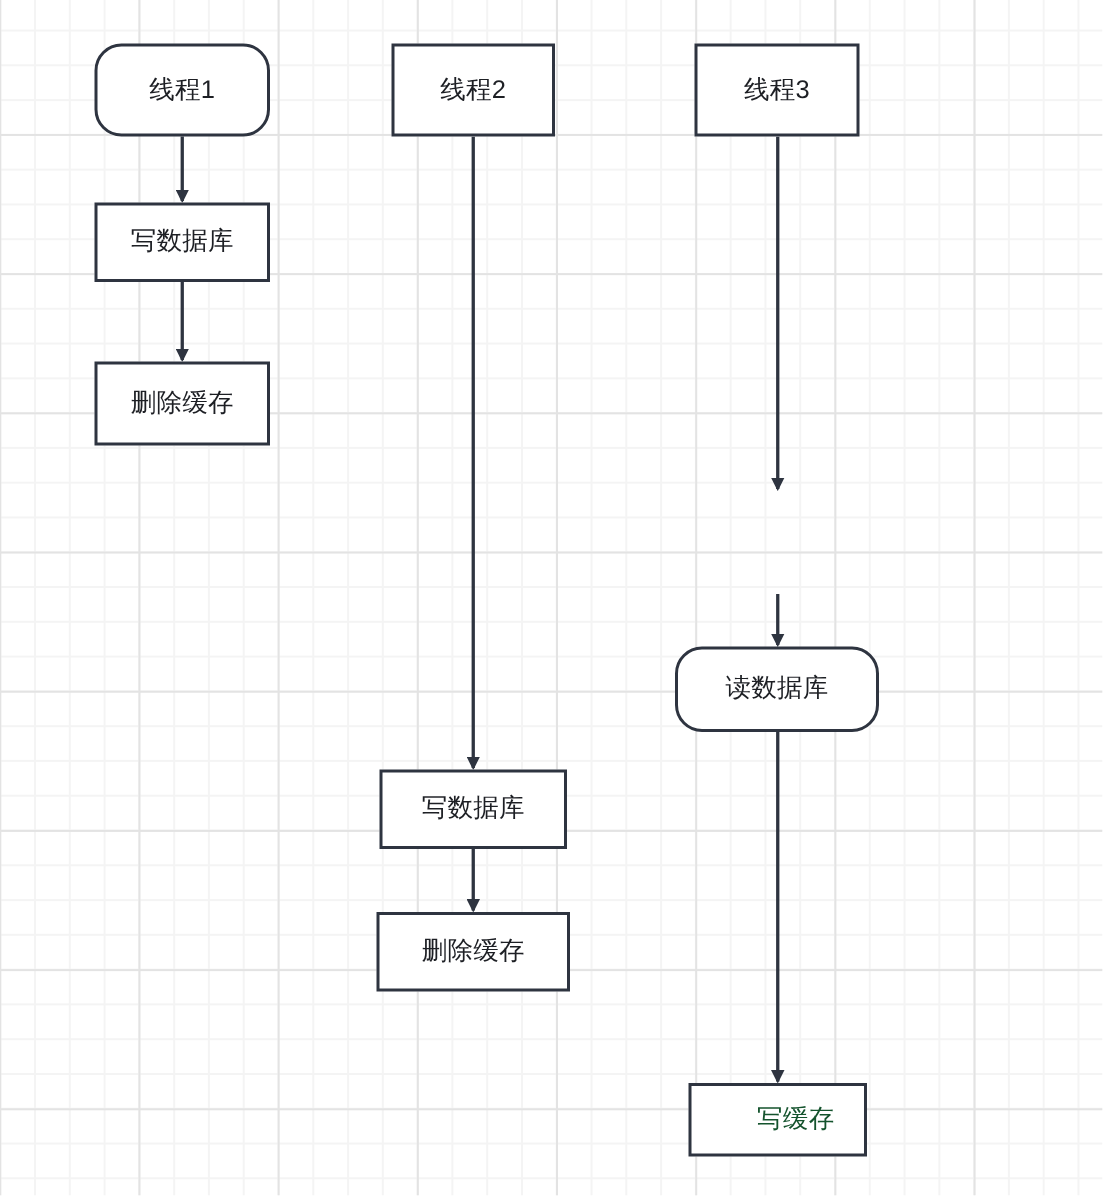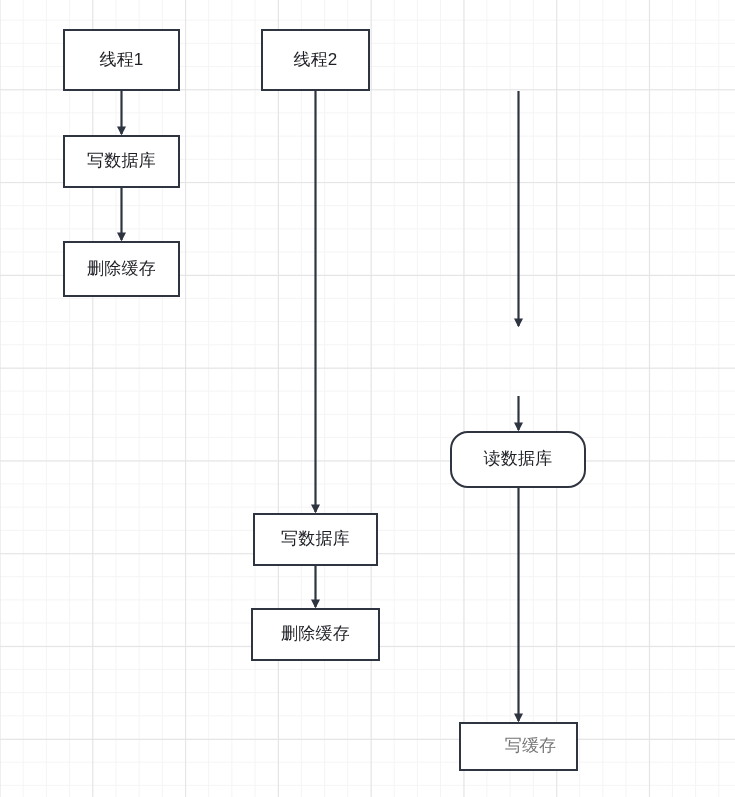--- a/index.html
+++ b/index.html
@@ -68,24 +68,25 @@
         <line x1="121.5" y1="91" x2="121.5" y2="134" stroke="#2e3440" stroke-width="2.2" marker-end="url(#arrowhead)"></line>
         <line x1="121.5" y1="188" x2="121.5" y2="240" stroke="#2e3440" stroke-width="2.2" marker-end="url(#arrowhead)"></line>
         <line x1="315.5" y1="91" x2="315.5" y2="512" stroke="#2e3440" stroke-width="2.2" marker-end="url(#arrowhead)"></line>
         <line x1="315.5" y1="566" x2="315.5" y2="607" stroke="#2e3440" stroke-width="2.2" marker-end="url(#arrowhead)"></line>
         <line x1="518.5" y1="91" x2="518.5" y2="326" stroke="#2e3440" stroke-width="2.2" marker-end="url(#arrowhead)"></line>
         <line x1="518.5" y1="396" x2="518.5" y2="430" stroke="#2e3440" stroke-width="2.2" marker-end="url(#arrowhead)"></line>
         <line x1="518.5" y1="488" x2="518.5" y2="721" stroke="#2e3440" stroke-width="2.2" marker-end="url(#arrowhead)"></line>
       </g>
   </svg>
 
-  <div class="node" style="left: 63px; top: 29px; width: 117px; height: 62px; border-color: rgb(46, 52, 64); background: rgb(255, 255, 255); color: rgb(29, 31, 36);">线程1</div>
+  <div class="node" style="left: 63px; top: 29px; width: 117px; height: 62px; border-color: rgb(46, 52, 64); background: rgb(255, 255, 255); color: rgb(29, 31, 36); border-radius: 18px;">线程1</div>
   <div class="node" style="left: 63px; top: 135px; width: 117px; height: 53px; border-color: rgb(46, 52, 64); background: rgb(255, 255, 255); color: rgb(29, 31, 36);">写数据库</div>
   <div class="node" style="left: 63px; top: 241px; width: 117px; height: 56px; border-color: rgb(46, 52, 64); background: rgb(255, 255, 255); color: rgb(29, 31, 36);">删除缓存</div>
 
   <div class="node" style="left: 261px; top: 29px; width: 109px; height: 62px; border-color: rgb(46, 52, 64); background: rgb(255, 255, 255); color: rgb(29, 31, 36);">线程2</div>
   <div class="node" style="left: 253px; top: 513px; width: 125px; height: 53px; border-color: rgb(46, 52, 64); background: rgb(255, 255, 255); color: rgb(29, 31, 36);">写数据库</div>
   <div class="node" style="left: 251px; top: 608px; width: 129px; height: 53px; border-color: rgb(46, 52, 64); background: rgb(255, 255, 255); color: rgb(29, 31, 36);">删除缓存</div>
 
+  <div class="node" style="left: 463px; top: 29px; width: 110px; height: 62px; border-color: rgb(46, 52, 64); background: rgb(255, 255, 255); color: rgb(29, 31, 36);">线程3</div>
   <div class="node" style="left: 450px; top: 431px; width: 136px; height: 57px; border-color: rgb(46, 52, 64); background: rgb(255, 255, 255); color: rgb(29, 31, 36); border-radius: 18px;">读数据库</div>
-  <div class="node" style="left: 459px; top: 722px; width: 119px; height: 49px; border-color: rgb(46, 52, 64); background: rgb(255, 255, 255); color: #737373; padding-left: 24px;">写缓存</div>
+  <div class="node" style="left: 459px; top: 722px; width: 119px; height: 49px; border-color: rgb(46, 52, 64); background: rgb(255, 255, 255); color: #14532d; padding-left: 24px;">写缓存</div>
 
 </div>
 
 </body></html>

